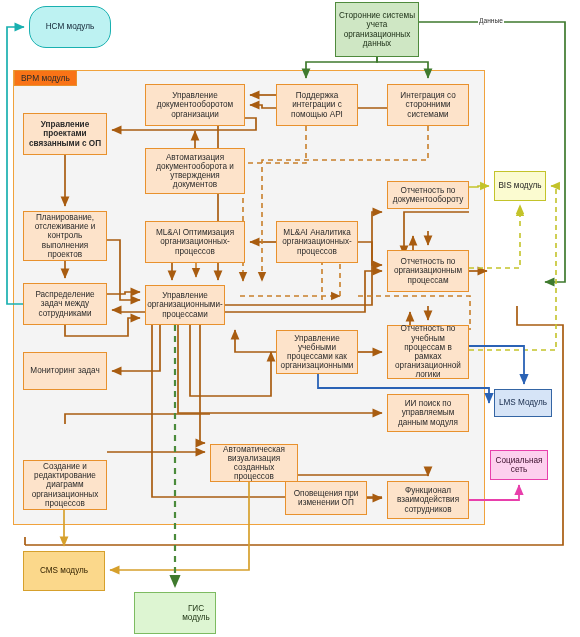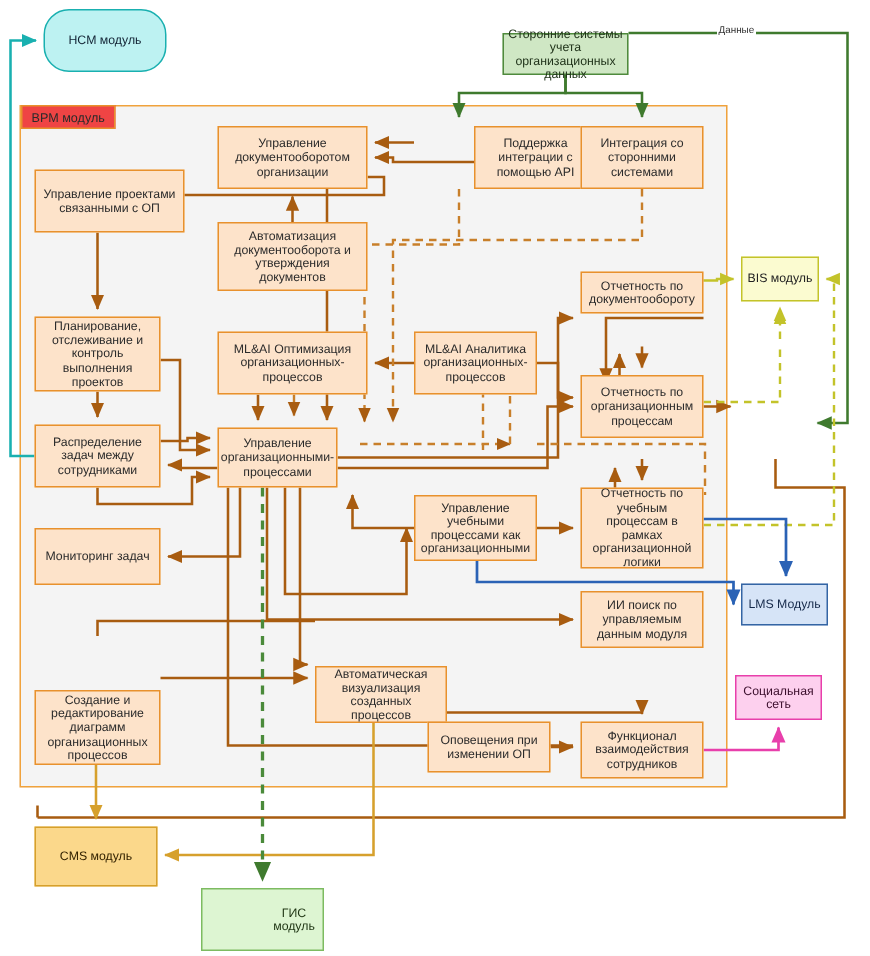--- a/index.html
+++ b/index.html
@@ -17,21 +17,21 @@
   .hcm{background:#bdf2f2;border-color:#19b0b0;color:#123;font-size:8.2px;border-radius:17px;}
   .bis{background:#fbfbd0;border-color:#c3c32a;color:#222;font-size:8.2px;}
   .lms{background:#d6e4f7;border-color:#3465a4;color:#15294a;font-size:8.2px;}
   .soc{background:#fdd0ee;border-color:#e83fab;color:#3a0d2b;font-size:8.2px;}
   .cms{background:#fbd88b;border-color:#d6a02c;color:#332200;font-size:8.2px;}
   .gis{background:#ddf5d2;border-color:#7dbb61;color:#1d3312;font-size:8.2px;padding-left:44px;}
 
   #bpm-container{position:absolute;left:13px;top:70px;width:472px;height:455px;
      background:#f4f4f4;border:1.6px solid #f0a23c;box-sizing:border-box;}
   #bpm-label{position:absolute;left:14px;top:70px;height:16px;
-     background:#ef4444;border:1.4px solid #e8912d;box-sizing:border-box;
+     background:#f97316;border:1.4px solid #e8912d;box-sizing:border-box;
      font-size:8.4px;color:#2b2b2b;display:flex;align-items:center;padding:0 6px;}
 
   #db{position:absolute;left:493px;top:259px;width:48px;height:47px;}
   #db .dbtext{position:absolute;left:0;top:19px;width:48px;text-align:center;
      font-size:8.2px;color:#222;}
 
   .edge-label{position:absolute;font-size:6.6px;color:#333;background:#fff;padding:0 1px;}
 </style>
 </head>
 <body>
@@ -182,33 +182,33 @@
     <g fill="none" stroke="#4a8a3a" stroke-width="2.2" stroke-dasharray="6,5">
       <path d="M175,325 L175,587" marker-end="url(#ag)"></path>
     </g>
   </svg>
 
 
   <div id="nodes-layer">
       <div class="node hcm" style="left: 29px; top: 6px; width: 82px; height: 42px;">
         <span>HCM модуль</span>
       </div>
-      <div class="node ext-green" style="left: 335px; top: 2px; width: 84px; height: 28px; margin-top: 20px;">
+      <div class="node ext-green" style="left: 335px; top: 2px; width: 84px; height: 55px;">
         <span>Сторонние системы учета организационных данных</span>
       </div>
       <div class="node bpm-node" style="left: 145px; top: 84px; width: 100px; height: 42px;">
         <span>Управление документооборотом организации</span>
       </div>
-      <div class="node bpm-node" style="left: 276px; top: 84px; width: 82px; height: 42px; margin-left: 40px;">
+      <div class="node bpm-node" style="left: 276px; top: 84px; width: 82px; height: 42px;">
         <span>Поддержка интеграции с помощью API</span>
       </div>
       <div class="node bpm-node" style="left: 387px; top: 84px; width: 82px; height: 42px;">
         <span>Интеграция со сторонними системами</span>
       </div>
-      <div class="node bpm-node" style="left: 23px; top: 113px; width: 100px; height: 42px;">
+      <div class="node bpm-node" style="left: 23px; top: 113px; width: 84px; height: 42px; font-weight: bold;">
         <span>Управление проектами связанными с ОП</span>
       </div>
       <div class="node bpm-node" style="left: 145px; top: 148px; width: 100px; height: 46px;">
         <span>Автоматизация документооборота и утверждения документов</span>
       </div>
       <div class="node bpm-node" style="left: 23px; top: 211px; width: 84px; height: 50px;">
         <span>Планирование, отслеживание и контроль выполнения проектов</span>
       </div>
       <div class="node bpm-node" style="left: 145px; top: 221px; width: 100px; height: 42px;">
         <span>ML&amp;AI Оптимизация организационных-процессов</span>

